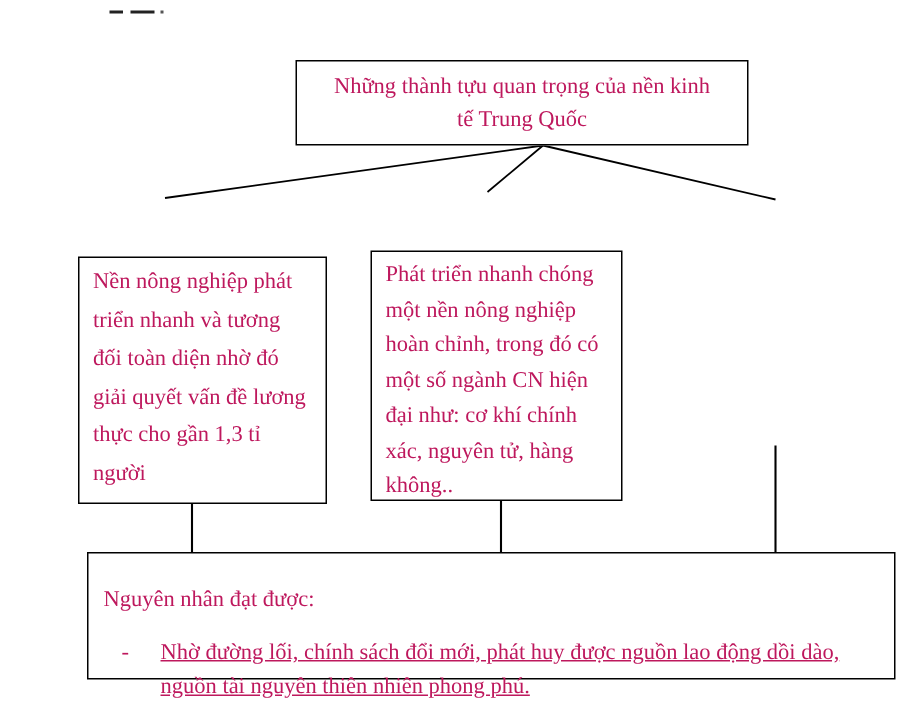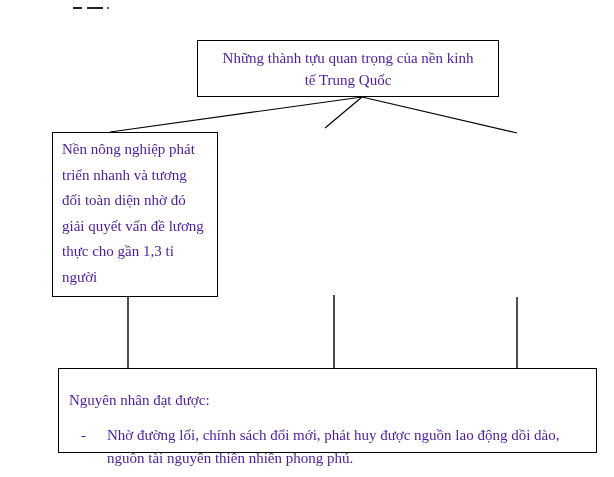--- a/index.html
+++ b/index.html
@@ -6,21 +6,21 @@
     margin: 0;
     padding: 0;
     background: #ffffff;
   }
   .canvas {
     position: relative;
     width: 614px;
     height: 477px;
     background: #ffffff;
     font-family: "Liberation Serif", serif;
-    color: #4c1d95;
+    color: #be185d;
     overflow: hidden;
   }
   .connectors {
     position: absolute;
     left: 0;
     top: 0;
     width: 614px;
     height: 477px;
     pointer-events: none;
   }
@@ -39,20 +39,21 @@
     display: flex;
     align-items: center;
     justify-content: center;
     text-align: center;
     padding: 2px 18px;
     line-height: 22px;
   }
   .branch-box {
     padding: 4px 8px 20px 9px;
     line-height: 25.5px;
+    margin-top: 39px;
   }
   .branch-left {
     left: 52px;
     top: 132px;
     width: 166px;
     height: 165px;
   }
   .branch-middle {
     left: 247px;
     top: 128px;
@@ -82,20 +83,21 @@
     padding-left: 12px;
     line-height: 23px;
   }
   .bullet-marker {
     width: 26px;
     flex: 0 0 26px;
   }
   .bullet-text {
     flex: 1;
     padding-right: 14px;
+    text-decoration: underline;
   }
   .stray-mark {
     position: absolute;
     left: 73px;
     top: 5px;
     width: 40px;
     height: 6px;
   }
   .stray-mark .d1, .stray-mark .d2 {
     position: absolute;
@@ -135,20 +137,23 @@
   </svg>
 
   <div class="box root-box">
     <span>Những thành tựu quan trọng của nền kinh tế Trung Quốc</span>
   </div>
 
   <div class="box branch-box branch-left">
     <span>Nền nông nghiệp phát triển nhanh và tương đối toàn diện nhờ đó giải quyết vấn đề lương thực cho gần 1,3 tỉ người</span>
   </div>
 
+  <div class="box branch-box branch-middle">
+    <span>Phát triển nhanh chóng một nền nông nghiệp hoàn chỉnh, trong đó có một số ngành CN hiện đại như: cơ khí chính xác, nguyên tử, hàng không..</span>
+  </div>
 
 
   <div class="box conclusion-box">
     <div>Nguyên nhân đạt được:</div>
     <div class="bullet-row">
       <span class="bullet-marker">-</span>
       <span class="bullet-text">Nhờ đường lối, chính sách đổi mới, phát huy được nguồn lao động dồi dào, nguồn tài nguyên thiên nhiên phong phú.</span>
     </div>
   </div>
 

